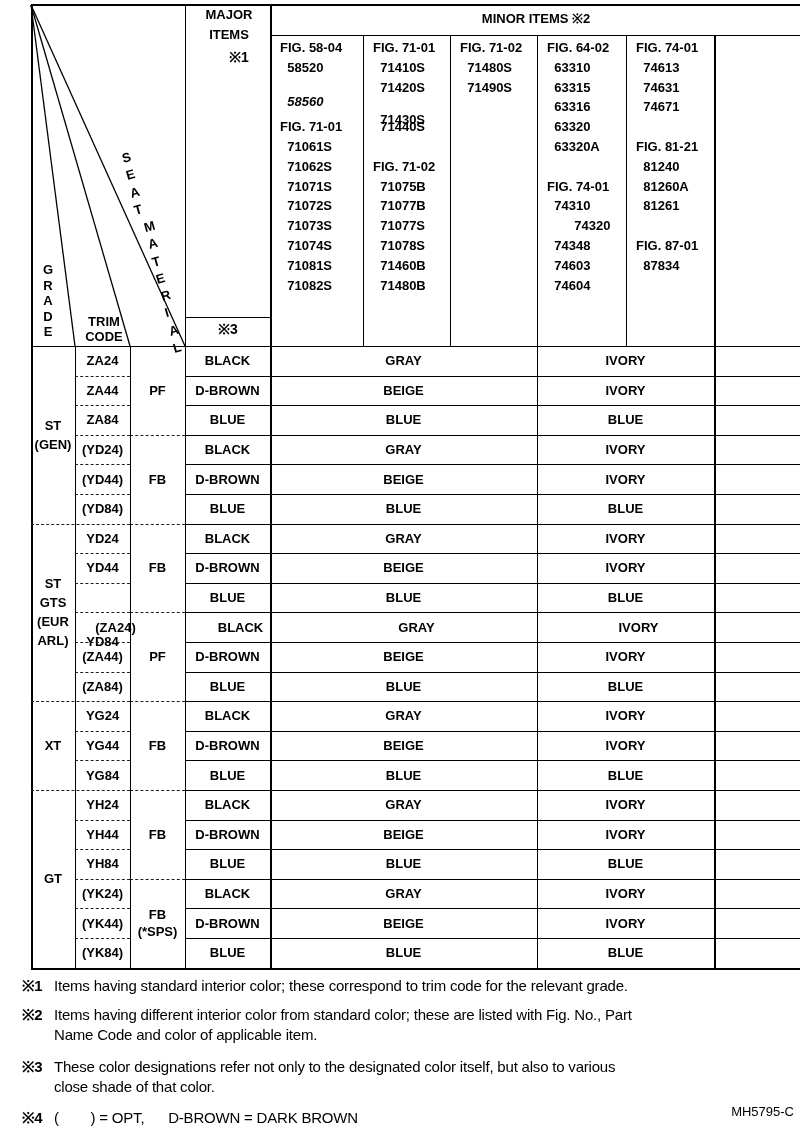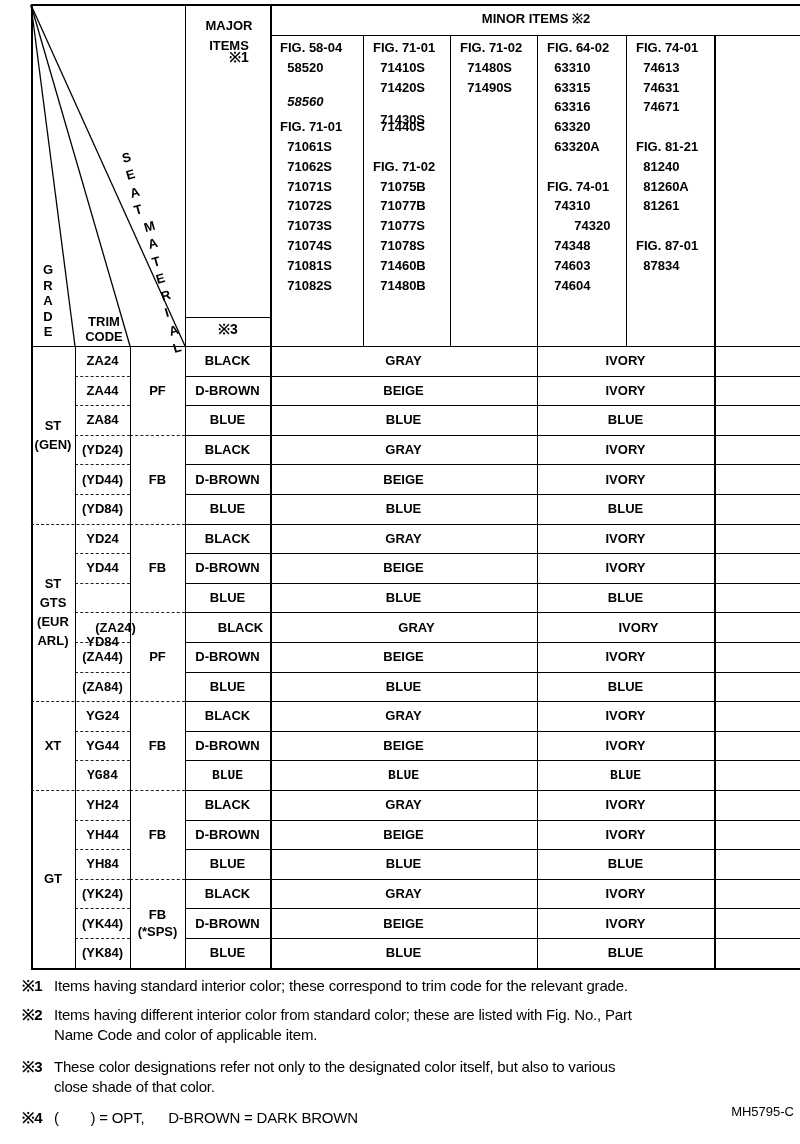--- a/index.html
+++ b/index.html
@@ -22,21 +22,21 @@
 <body>
 
 <div id="sheet">
 
   <svg width="800" height="1144">
     <line x1="31" y1="5" x2="75" y2="346" stroke="#000" stroke-width="1.3"></line>
     <line x1="31" y1="5" x2="130" y2="346" stroke="#000" stroke-width="1.3"></line>
     <line x1="31" y1="5" x2="185" y2="346" stroke="#000" stroke-width="1.3"></line>
   </svg>
 
-  <div class="txt" style="left:190px;top:16px;width:78px;white-space:pre;line-height:20px;text-align:center;">MAJOR
+  <div class="txt" style="left:190px;top:5px;width:78px;white-space:pre;line-height:20px;text-align:center;">MAJOR
 ITEMS</div>
   <div class="txt" style="left:190px;top:50px;width:98px;font-size:14px;">※1</div>
   <div class="txt" style="left:186px;top:322px;width:84px;font-size:14px;">※3</div>
   <div class="txt" style="left:272px;top:11px;width:528px;">MINOR ITEMS ※2</div>
   <div class="txt" style="left:40px;top:262px;width:16px;white-space:pre;line-height:15.5px;">G
 R
 A
 D
 E</div>
   <div class="txt" style="left:76px;top:314px;width:56px;white-space:pre;line-height:15px;">TRIM
@@ -191,21 +191,21 @@
         <div class="cell" style="left:185px;top:0;width:85px;height:29.6px;">BLACK</div>
         <div class="cell" style="left:270px;top:0;width:267px;height:29.6px;">GRAY</div>
         <div class="cell" style="left:537px;top:0;width:177px;height:29.6px;">IVORY</div>
       </div>
       <div style="position:absolute;left:0;top:730.8px;width:800px;height:29.6px;">
         <div class="cell" style="left:75px;top:0;width:55px;height:29.6px;">YG44</div>
         <div class="cell" style="left:185px;top:0;width:85px;height:29.6px;">D-BROWN</div>
         <div class="cell" style="left:270px;top:0;width:267px;height:29.6px;">BEIGE</div>
         <div class="cell" style="left:537px;top:0;width:177px;height:29.6px;">IVORY</div>
       </div>
-      <div style="position:absolute;left:0;top:760.4000000000001px;width:788px;height:29.6px;font-family:Liberation Mono, monospace;">
+      <div style="position:absolute;left:0;top:760.4000000000001px;width:788px;height:29.6px;">
         <div class="cell" style="left:75px;top:0;width:55px;height:29.6px;">YG84</div>
         <div class="cell" style="left:185px;top:0;width:85px;height:29.6px;">BLUE</div>
         <div class="cell" style="left:270px;top:0;width:267px;height:29.6px;">BLUE</div>
         <div class="cell" style="left:537px;top:0;width:177px;height:29.6px;">BLUE</div>
       </div>
       <div style="position:absolute;left:0;top:790px;width:800px;height:29.6px;">
         <div class="cell" style="left:75px;top:0;width:55px;height:29.6px;">YH24</div>
         <div class="cell" style="left:185px;top:0;width:85px;height:29.6px;">BLACK</div>
         <div class="cell" style="left:270px;top:0;width:267px;height:29.6px;">GRAY</div>
         <div class="cell" style="left:537px;top:0;width:177px;height:29.6px;">IVORY</div>

